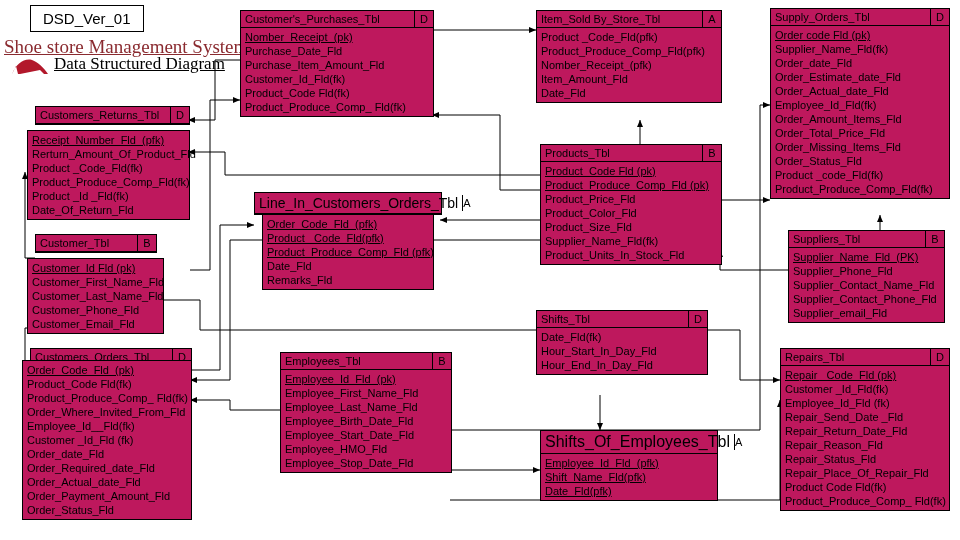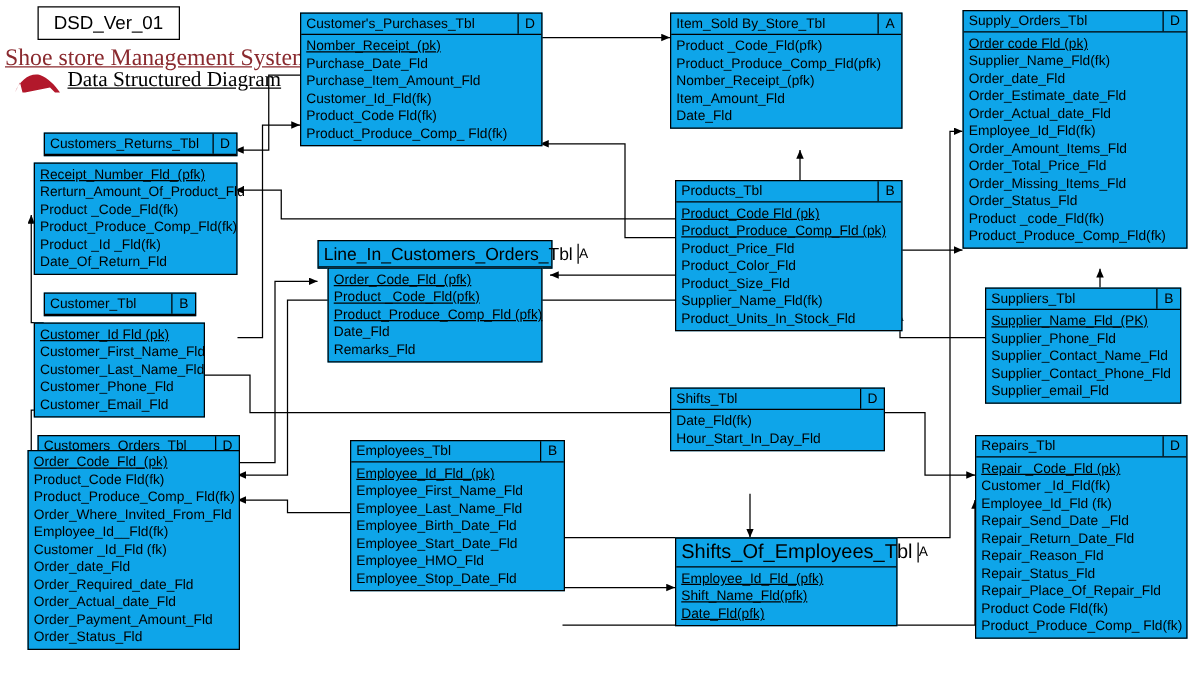--- a/index.html
+++ b/index.html
@@ -1,16 +1,16 @@
 <!DOCTYPE html>
 <html><head>
 <meta charset="utf-8">
 <style>
   html,body{margin:0;padding:0;width:960px;height:540px;background:#fff;font-family:Arial,Helvetica,sans-serif;font-size:11px;color:#000;overflow:hidden}
-  .table-box{position:absolute;border:1px solid #000;background:#0ea5e9}
+  .table-box{position:absolute;border:1px solid #000;background:#be185d}
   .tbl-title{display:flex;align-items:center;border-bottom:1px solid #000}
   .tbl-title .name{flex:1;padding:2px 4px;font-weight:normal}
   .tbl-title .tag{width:18px;text-align:center;border-left:1px solid #000;padding:2px 0;font-weight:normal}
   .tbl-body{padding:2px 4px;line-height:14px}
   .tbl-body div{white-space:nowrap}
   .u{text-decoration:underline}
   .version-box{position:absolute;left:30px;top:5px;border:1px solid #000;padding:4px 12px;font-size:15px}
   .title1{position:absolute;left:4px;top:36px;color:#8a2a2f;font-family:'Times New Roman',serif;font-size:19px;text-decoration:underline}
   .title2{position:absolute;left:54px;top:54px;font-family:'Times New Roman',serif;font-size:17px;text-decoration:underline}
   .heel{position:absolute;left:10px;top:54px;width:40px;height:22px}
@@ -209,20 +209,21 @@
 </div>
 
 <div class="table-box" style="left:536px;top:310px;width:170px">
   <div class="tbl-title">
       <span class="name">Shifts_Tbl</span>
       <span class="tag">D</span>
     </div>
   <div class="tbl-body">
     <div>Date_Fld(fk)</div>
     <div>Hour_Start_In_Day_Fld</div>
+    <div>Hour_End_In_Day_Fld</div>
   </div>
 </div>
 
 <div class="table-box" style="left:540px;top:430px;width:176px">
   <div class="tbl-title">
       <span class="name" style="font-size:16px">Shifts_Of_Employees_Tbl</span>
       <span class="tag">A</span>
     </div>
   <div class="tbl-body">
     <div class="u">Employee_Id_Fld_(pfk)</div>

